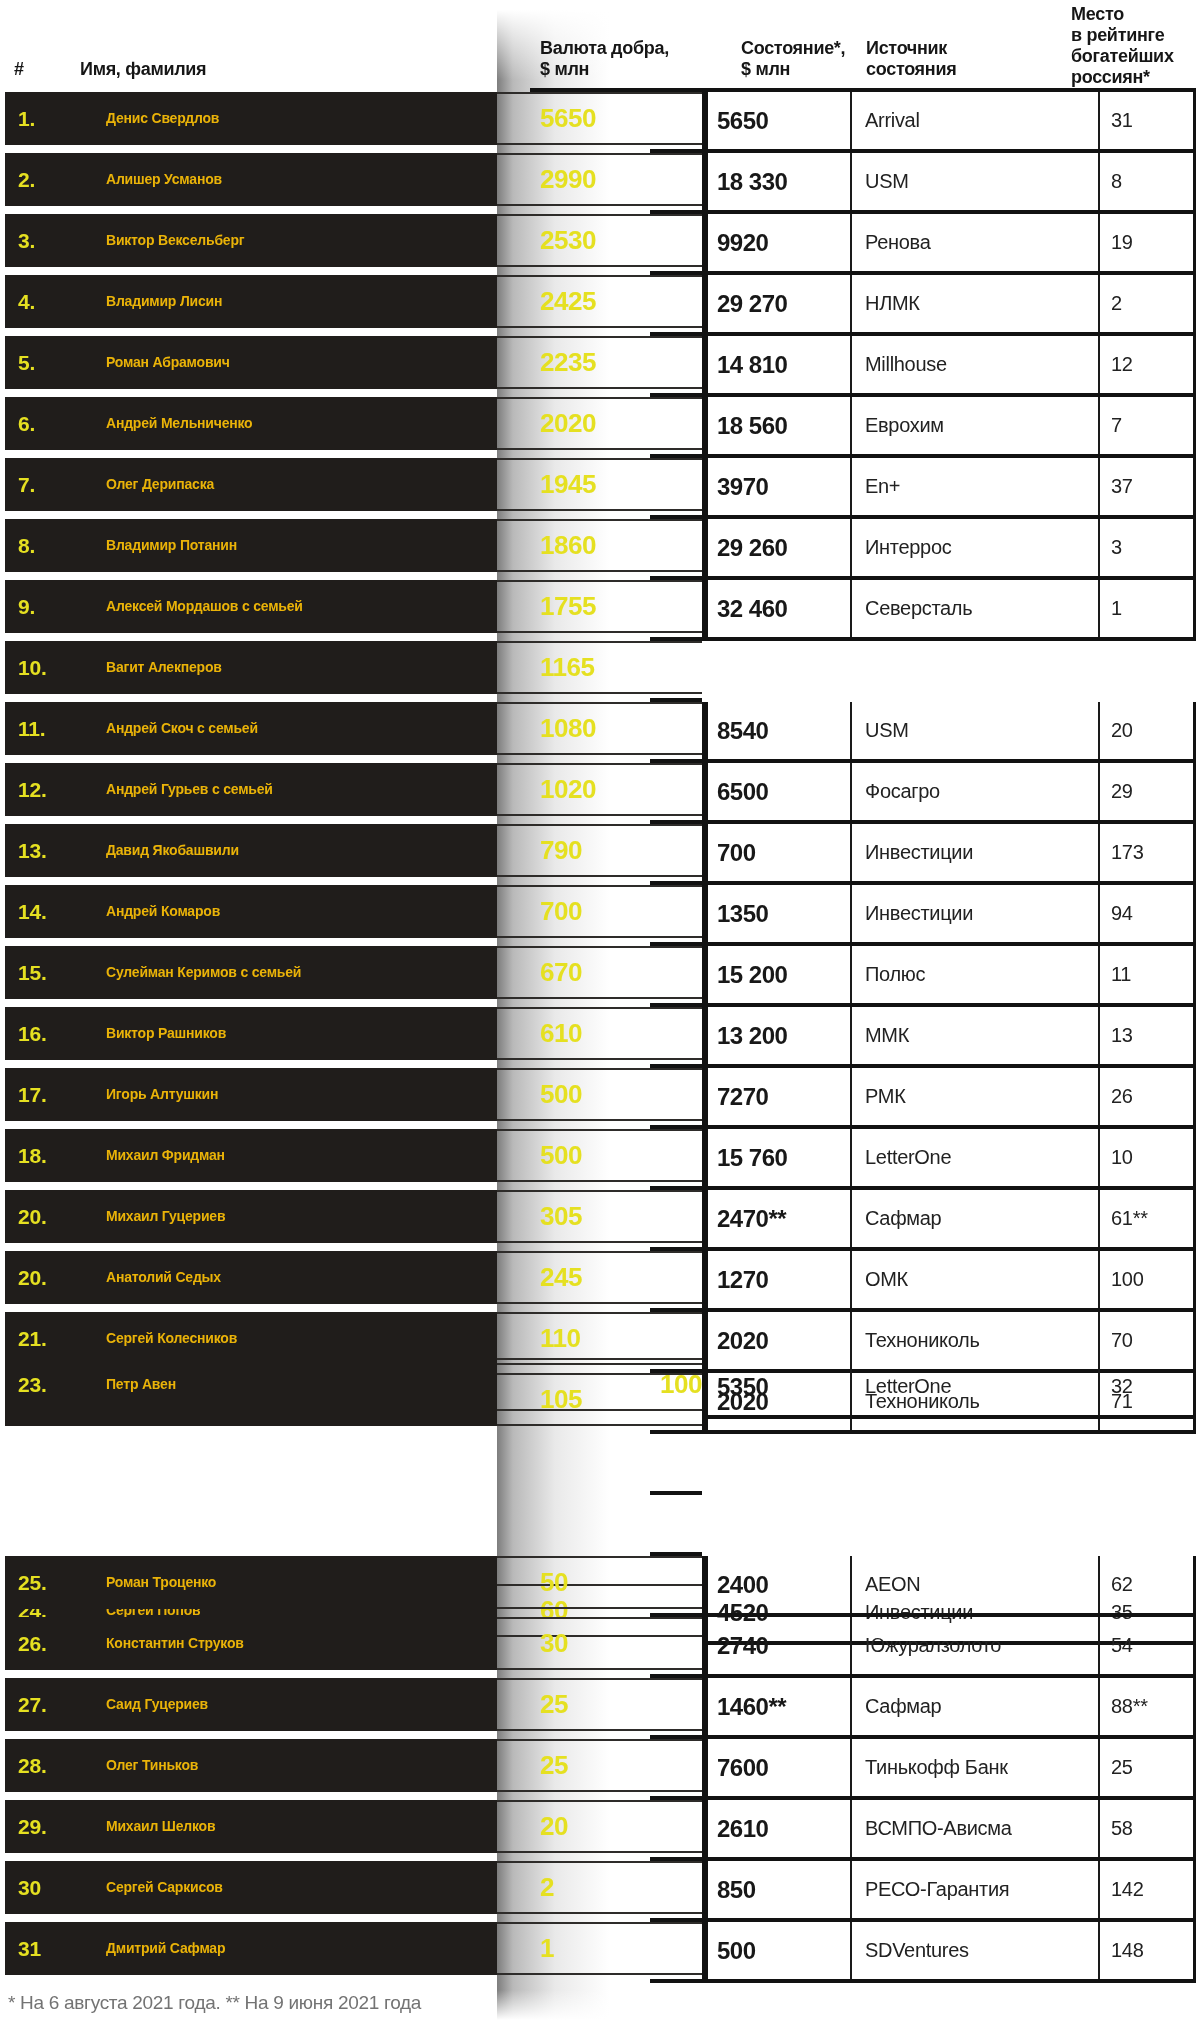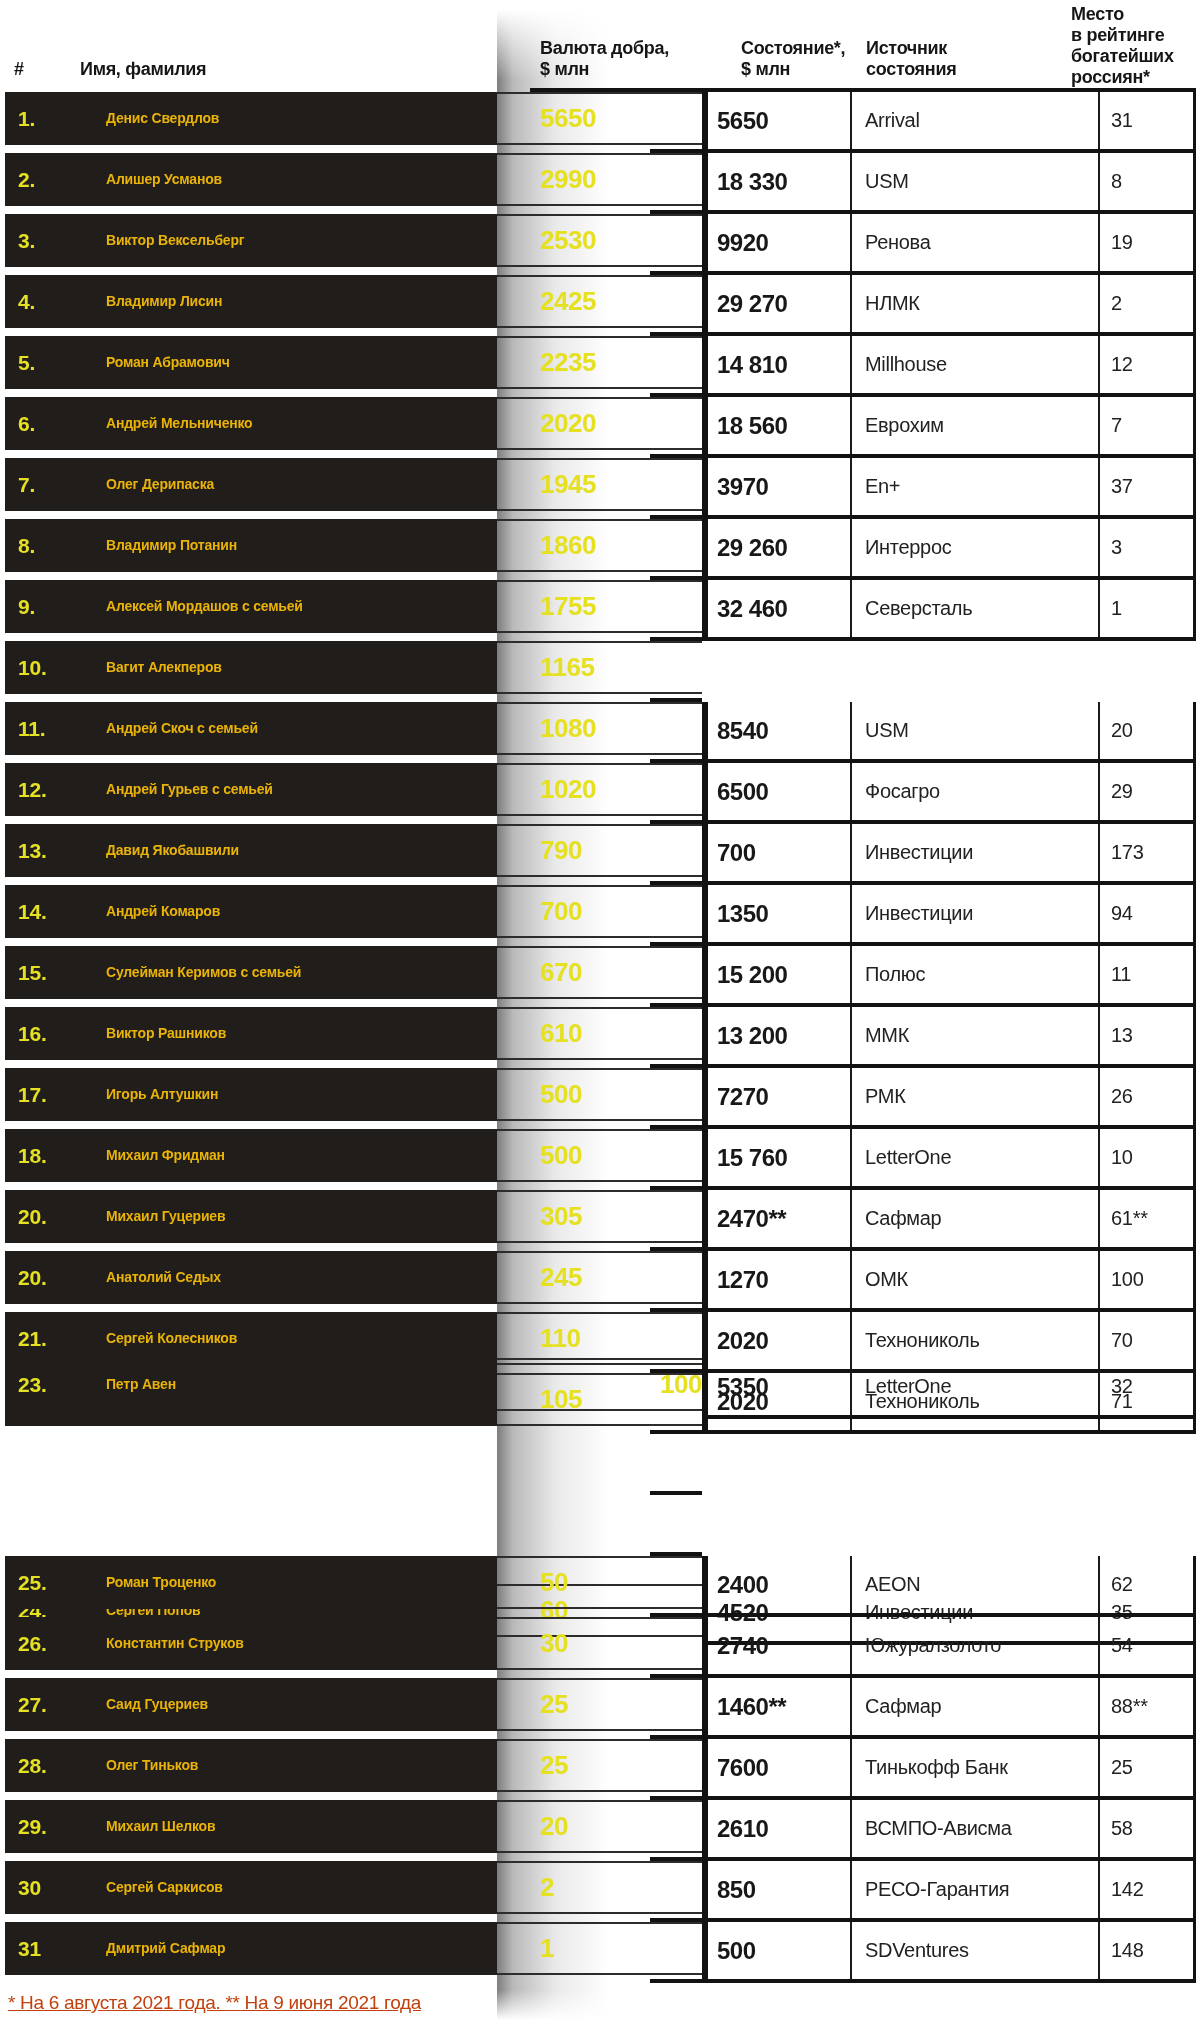--- a/index.html
+++ b/index.html
@@ -42,21 +42,21 @@
         border-left:6px solid #121212;border-right:3px solid #121212;border-bottom:4px solid #121212;
         display:flex;background:transparent;}
   .rrow .cell{display:flex;align-items:center;box-sizing:border-box;white-space:nowrap;}
   .c-sost{width:142px;padding-left:9px;font-weight:700;font-size:24px;letter-spacing:-0.5px;color:#181818;}
   .c-ist{width:248px;border-left:2px solid #1a1a1a;padding-left:13px;font-size:20px;letter-spacing:-0.3px;color:#222;}
   .c-mesto{flex:1;border-left:2px solid #1a1a1a;padding-left:11px;font-size:20px;letter-spacing:-0.3px;color:#222;}
 
   
   .nub{position:absolute;left:650px;width:52px;height:4px;background:#121212;z-index:2;}
 
-  .footnote{position:absolute;left:8px;top:1992px;font-size:19px;letter-spacing:-0.3px;color:#c2410c;z-index:2;text-decoration:underline;}
+  .footnote{position:absolute;left:8px;top:1992px;font-size:19px;letter-spacing:-0.3px;color:#737373;z-index:2;}
 </style>
 </head>
 <body>
 
 <div id="canvas">
   <div class="grad-strip"></div>
 
   <div class="hdr" id="h-num">#</div>
   <div class="hdr" id="h-name">Имя, фамилия</div>
   <div class="hdr" id="h-valuta">

